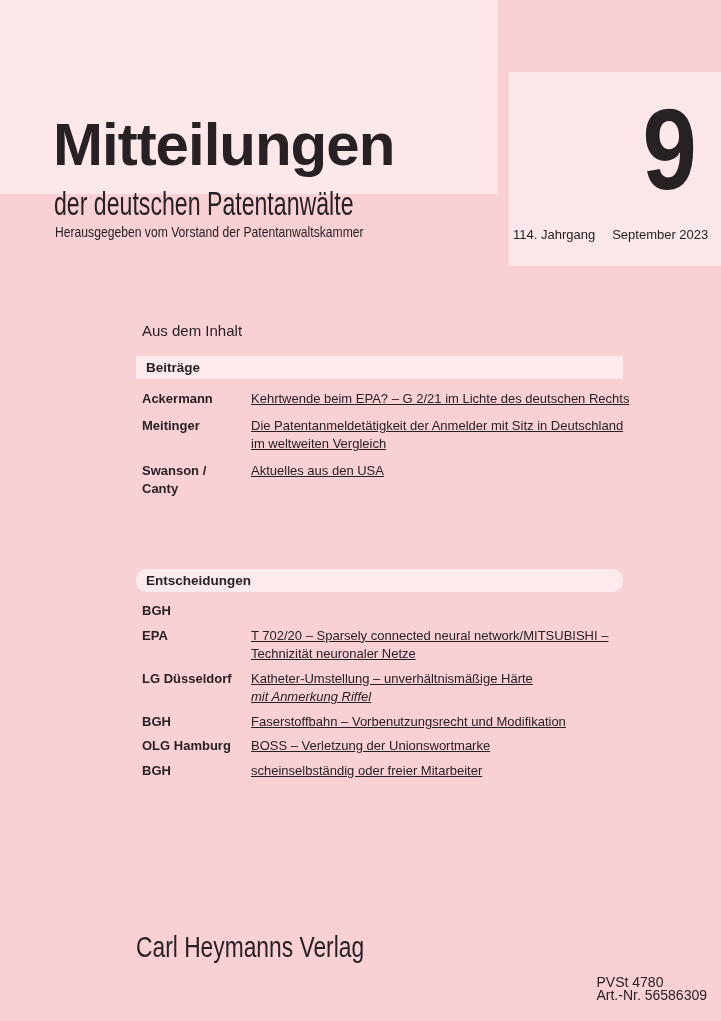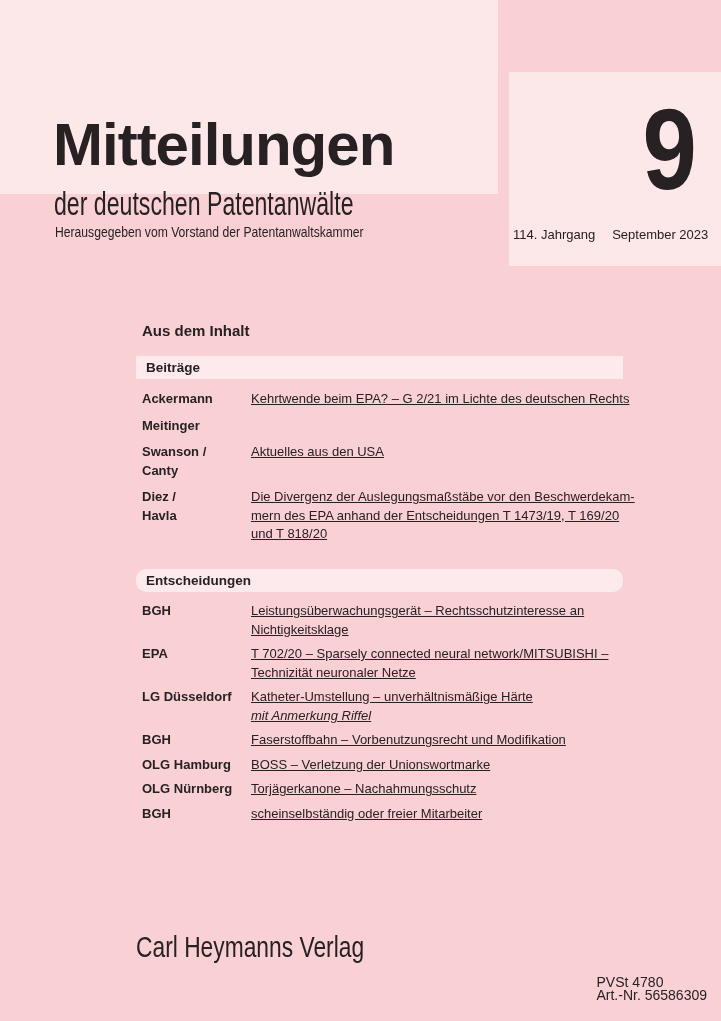--- a/index.html
+++ b/index.html
@@ -44,21 +44,21 @@
     transform:scaleX(.85);transform-origin:100% 0;
   }
   .issue-info{
     left:513px;top:227px;
     font-size:13px;line-height:1.2;
     display:flex;gap:17px;white-space:nowrap;
   }
   
   .toc-heading{
     left:142px;top:323px;
-    font-size:15px;font-weight:bold;line-height:1;white-space:nowrap;
+    font-size:15px;font-weight:normal;line-height:1;white-space:nowrap;
   }
   .strip{
     left:136px;width:487px;height:23px;
     background:var(--strip);
     display:flex;align-items:center;
     padding-left:10px;box-sizing:border-box;
     font-size:13.5px;font-weight:bold;white-space:nowrap;
   }
   .strip-1{top:356px;}
   .strip-2{top:569px;border-radius:10px;}
@@ -115,55 +115,44 @@
           <div>Ackermann</div>
         </div>
     <div class="col-desc">
           <div>Kehrtwende beim EPA? – G 2/21 im Lichte des deutschen Rechts</div>
         </div>
   </div>
       <div class="toc-row">
     <div class="col-author">
           <div>Meitinger</div>
         </div>
+    <div class="col-desc">
+          <div>Die Patentanmeldetätigkeit der Anmelder mit Sitz in Deutschland</div>
+          <div>im weltweiten Vergleich</div>
+        </div>
   </div>
       <div class="toc-row">
     <div class="col-author">
           <div>Swanson /</div>
           <div>Canty</div>
         </div>
     <div class="col-desc">
           <div>Aktuelles aus den USA</div>
         </div>
   </div>
-      <div class="toc-row">
-    <div class="col-author">
-          <div>Diez /</div>
-          <div>Havla</div>
-        </div>
-    <div class="col-desc">
-          <div>Die Divergenz der Auslegungsmaßstäbe vor den Beschwerdekam-</div>
-          <div>mern des EPA anhand der Entscheidungen T 1473/19, T 169/20</div>
-          <div>und T 818/20</div>
-        </div>
-  </div>
     </div>
 
   <div class="abs strip strip-2">
     <span>Entscheidungen</span>
   </div>
   <div class="abs toc-rows rows-2">
       <div class="toc-row">
     <div class="col-author">
           <div>BGH</div>
         </div>
-    <div class="col-desc">
-          <div>Leistungsüberwachungsgerät – Rechtsschutzinteresse an</div>
-          <div>Nichtigkeitsklage</div>
-        </div>
   </div>
       <div class="toc-row">
     <div class="col-author">
           <div>EPA</div>
         </div>
     <div class="col-desc">
           <div>T 702/20 – Sparsely connected neural network/MITSUBISHI –</div>
           <div>Technizität neuronaler Netze</div>
         </div>
   </div>
@@ -183,28 +172,20 @@
     <div class="col-desc">
           <div>Faserstoffbahn – Vorbenutzungsrecht und Modifikation</div>
         </div>
   </div>
       <div class="toc-row">
     <div class="col-author">
           <div>OLG Hamburg</div>
         </div>
     <div class="col-desc">
           <div>BOSS – Verletzung der Unionswortmarke</div>
-        </div>
-  </div>
-      <div class="toc-row">
-    <div class="col-author">
-          <div>OLG Nürnberg</div>
-        </div>
-    <div class="col-desc">
-          <div>Torjägerkanone – Nachahmungsschutz</div>
         </div>
   </div>
       <div class="toc-row">
     <div class="col-author">
           <div>BGH</div>
         </div>
     <div class="col-desc">
           <div>scheinselbständig oder freier Mitarbeiter</div>
         </div>
   </div>

